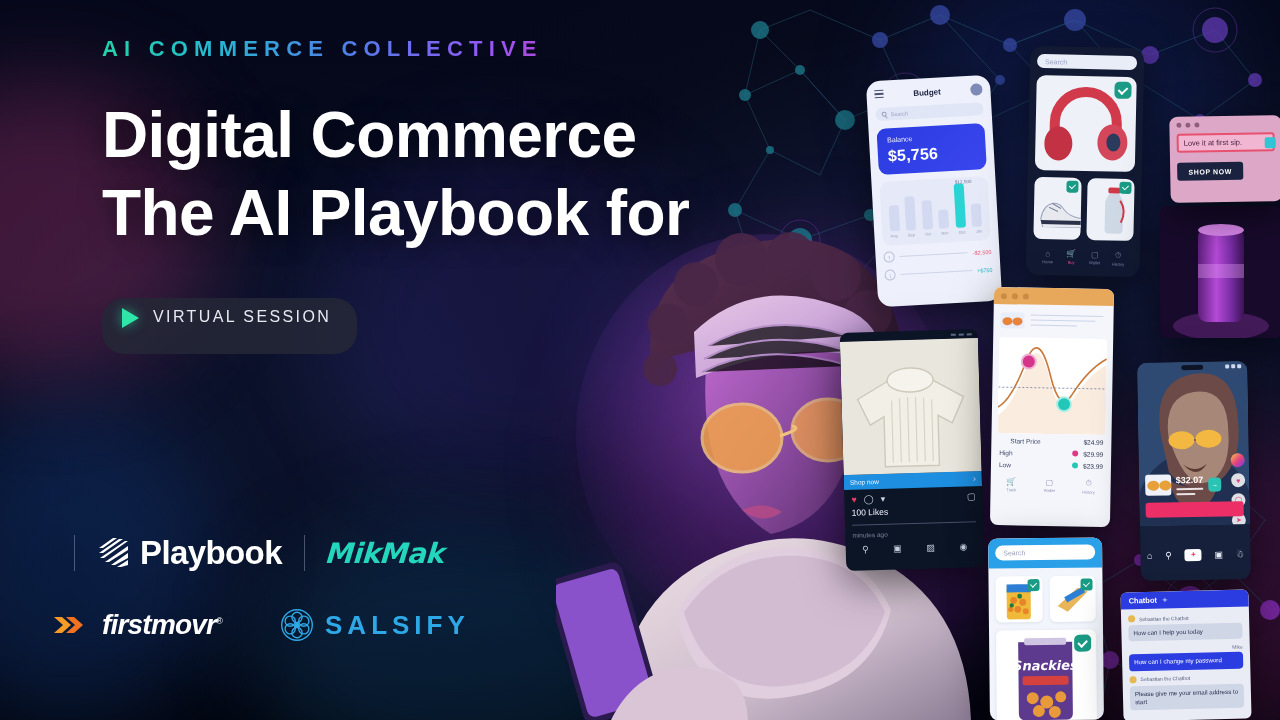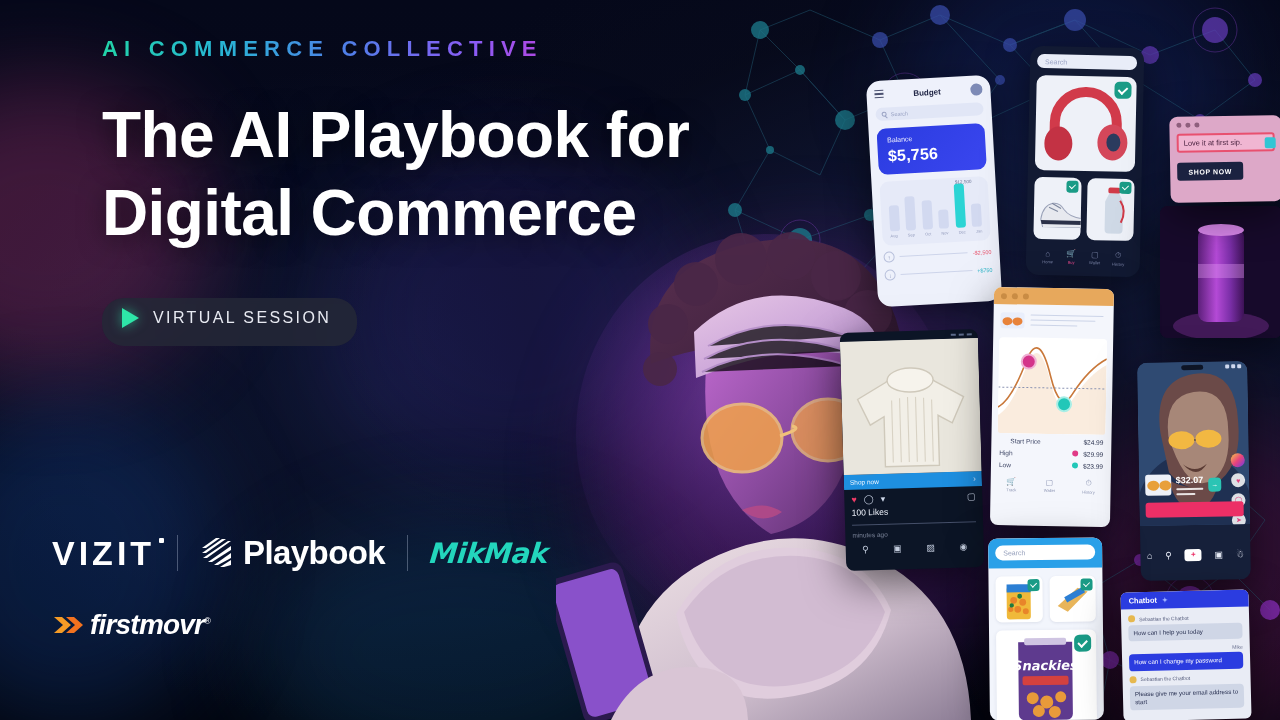--- a/index.html
+++ b/index.html
@@ -40,23 +40,23 @@
     -webkit-text-fill-color: transparent; white-space: nowrap;
   }
   .headline {
     margin-top: 34px; color: #ffffff; font-size: 64px; line-height: 1.22;
     font-weight: 700; letter-spacing: -0.6px; text-shadow: 0 4px 26px rgba(0,0,0,.55);
   }
   .headline .line { display: block; }
 
   .meta-row { margin-top: 46px; display: flex; align-items: center; gap: 28px; }
   .pill {
-    display: inline-flex; align-items: center; gap: 14px;
+    display: inline-flex; gap: 14px;
     background: rgba(36,40,55,0.86); border-radius: 22px;
-    padding: 10px 26px 18px 20px; backdrop-filter: blur(3px);
+    padding: 10px 26px 26px 20px; backdrop-filter: blur(3px);
   }
   .play-tri {
     width: 0; height: 0; border-left: 17px solid #2ee6a8;
     border-top: 10px solid transparent; border-bottom: 10px solid transparent;
     filter: drop-shadow(0 0 6px rgba(46,230,168,.6));
   }
   .pill-label { color: #e8eaf2; font-size: 16px; letter-spacing: 2.4px; font-weight: 500; }
   .datetime { color: #f2f4fa; font-size: 19px; letter-spacing: .2px; white-space: nowrap; }
   .datetime .bold { font-weight: 700; }
   .datetime .sep { opacity: .85; margin: 0 4px; }
@@ -76,21 +76,21 @@
 
   .vizit { color: #fff; font-size: 34px; font-weight: 700; letter-spacing: 4px; position: relative; }
   .vizit .dot { position: absolute; right: -9px; top: 4px; width: 5px; height: 5px; background: #fff; border-radius: 1px; }
 
   .profitero { display: flex; align-items: center; gap: 7px; }
   .profitero .word { color: #fff; font-size: 33px; font-weight: 700; letter-spacing: -0.6px; }
 
   .mikmak { color: #23d6bd; font-size: 28px; font-weight: 700; font-style: italic; letter-spacing: -0.5px;
             font-family: "DejaVu Sans", sans-serif; transform: skewX(-6deg); }
 
-  .firstmovr { display: flex; align-items: center; gap: 0; }
+  .firstmovr { display: flex; align-items: center; gap: 12px; }
   .firstmovr .word { color: #fff; font-size: 28px; font-weight: 700; font-style: italic; letter-spacing: -0.8px; }
   .firstmovr .tm { font-size: 9px; vertical-align: super; font-style: normal; font-weight: 400; }
 
   .salsify { display: flex; align-items: center; gap: 11px; }
   .salsify .word { color: #2fa8e8; font-size: 26px; font-weight: 700; letter-spacing: 5px; }
 
   
   .person { position: absolute; left: 556px; top: 214px; width: 420px; height: 506px; }
 
   
@@ -341,39 +341,35 @@
         <circle cx="1215" cy="30" r="22"></circle>
       <circle cx="800" cy="240" r="20"></circle>
         <circle cx="905" cy="95" r="22"></circle>
     </g>
   </svg>
 
   <div class="copy">
     <div class="eyebrow">AI COMMERCE COLLECTIVE</div>
 
     <h1 class="headline">
+      <span class="line">Digital Commerce</span>
       <span class="line">The AI Playbook for</span>
-      <span class="line">Digital Commerce</span>
     </h1>
 
     <div class="meta-row">
       <div class="pill">
         <span class="play-tri"></span>
         <span class="pill-label">VIRTUAL SESSION</span>
       </div>
     </div>
 
   </div>
 
   <div class="logos">
     <div class="logo-row">
-      <div class="vizit">
-        <span>VIZIT</span>
-        <span class="dot"></span>
-      </div>
       <div class="divider"></div>
       <div class="profitero">
         <svg width="36" height="34" viewBox="0 0 36 34">
           <g fill="#ffffff">
             <polygon points="2,12 16,2 20,2 6,12"></polygon>
             <polygon points="2,17 22,3 26,3 6,17"></polygon>
             <polygon points="3,22 28,5 31,5 7,22"></polygon>
             <polygon points="8,26 31,10 31,14 12,26"></polygon>
             <polygon points="14,29 31,17 31,22 18,29"></polygon>
             <polygon points="20,31 31,24 31,29 24,31"></polygon>
@@ -387,20 +383,35 @@
 
     <div class="logo-row second">
       <div class="firstmovr">
         <svg width="38" height="28" viewBox="0 0 38 28">
           <polygon points="2,6 10,6 19,14 10,22 2,22 11,14" fill="#f59b26"></polygon>
           <polygon points="14,6 22,6 31,14 22,22 14,22 23,14" fill="#f3721f"></polygon>
         </svg>
         <span class="word">
           <span>firstmovr</span><span class="tm">®</span>
         </span>
+      </div>
+      <div class="salsify">
+        <svg width="34" height="34" viewBox="0 0 40 40">
+          <g stroke="#2fa8e8" stroke-width="1.6" fill="none">
+            <circle cx="20" cy="20" r="18"></circle>
+            <circle cx="20" cy="11" r="6"></circle>
+              <circle cx="20" cy="29" r="6"></circle>
+            <circle cx="12" cy="15.5" r="6"></circle>
+              <circle cx="28" cy="15.5" r="6"></circle>
+            <circle cx="12" cy="24.5" r="6"></circle>
+              <circle cx="28" cy="24.5" r="6"></circle>
+          </g>
+          <circle cx="20" cy="20" r="3" fill="#2fa8e8"></circle>
+        </svg>
+        <span class="word">SALSIFY</span>
       </div>
     </div>
   </div>
 
   <svg class="person" viewBox="0 0 420 506">
     <defs>
       <radialGradient id="pglow" cx="50%" cy="40%" r="65%">
         <stop offset="0%" stop-color="#b05ce0" stop-opacity="0.55"></stop>
         <stop offset="100%" stop-color="#4a1f7a" stop-opacity="0"></stop>
       </radialGradient>

